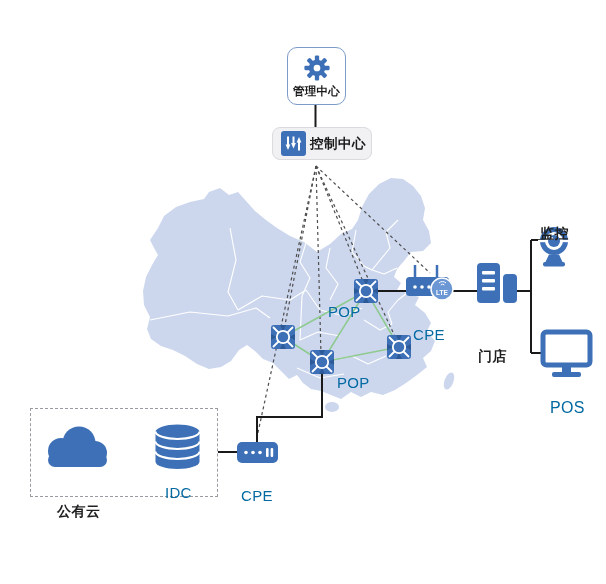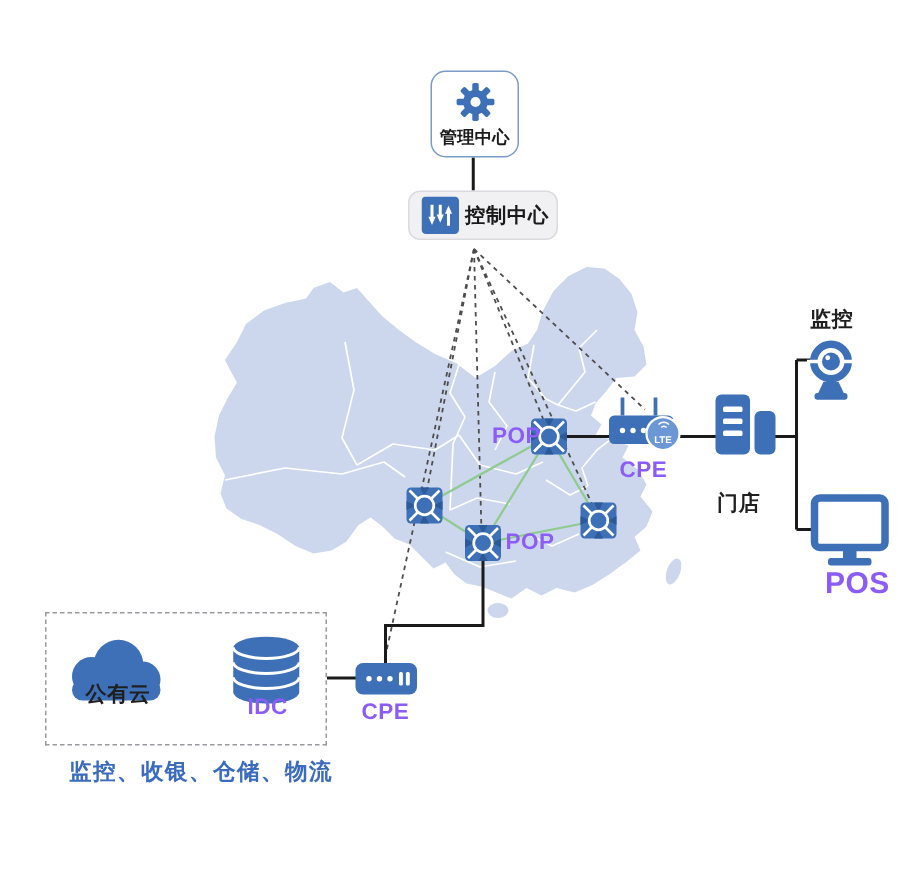--- a/index.html
+++ b/index.html
@@ -2,23 +2,23 @@
 <html><head>
 <meta charset="utf-8">
 <style>
   html,body{margin:0;padding:0;background:#fff;}
   .canvas{
     position:relative;width:606px;height:584px;background:#fff;overflow:hidden;
     font-family:"Liberation Sans","DejaVu Sans",sans-serif;color:#1a1a1a;
   }
   .abs{position:absolute;}
   svg{display:block;}
-  .lbl{position:absolute;white-space:nowrap;color:#1f1f1f;}
+  .lbl{position:absolute;white-space:nowrap;color:#1f1f1f;margin-top:21px;}
   .lbl-cn{font-size:14px;font-weight:600;letter-spacing:.5px;}
-  .lbl-en{font-size:15px;font-weight:700;color:#8b5cf6;letter-spacing:.3px;}
+  .lbl-en{font-size:15px;font-weight:400;color:#0369a1;letter-spacing:.3px;}
   .mgmt-box{
     left:287px;top:47px;width:59px;height:58px;background:#fff;
     border:1.6px solid #7b9bc8;border-radius:10px;
     display:flex;flex-direction:column;align-items:center;justify-content:center;gap:2px;
     box-sizing:border-box;
   }
   .mgmt-box .t{font-size:11.5px;font-weight:700;letter-spacing:.2px;}
   .ctrl-box{
     left:272px;top:127px;width:100px;height:33px;background:#f1f1f3;
     border:1px solid #dbdbdf;border-radius:8px;
@@ -210,19 +210,18 @@
     <div class="t">控制中心</div>
   </div>
 
   <div class="abs dc-box"></div>
 
   <div class="lbl lbl-en" style="left:328px;top:282px">POP</div>
   <div class="lbl lbl-en" style="left:337px;top:353px">POP</div>
   <div class="lbl lbl-en" style="left:413px;top:305px">CPE</div>
   <div class="lbl lbl-cn" style="left:478px;top:327px">门店</div>
   <div class="lbl lbl-cn" style="left:540px;top:204px">监控</div>
-  <div class="lbl lbl-en" style="left:550px;top:378px;font-size:20px">POS</div>
+  <div class="lbl lbl-en" style="left:550px;top:378px;font-size:16px">POS</div>
   <div class="lbl lbl-en" style="left:241px;top:466px">CPE</div>
-  <div class="lbl lbl-cn" style="left:57px;top:454px">公有云</div>
+  <div class="lbl lbl-cn" style="left:57px;top:482px">公有云</div>
   <div class="lbl lbl-en" style="left:165px;top:463px">IDC</div>
-  <div class="lbl services">监控、收银、仓储、物流</div>
 
 </div>
 
 </body></html>

